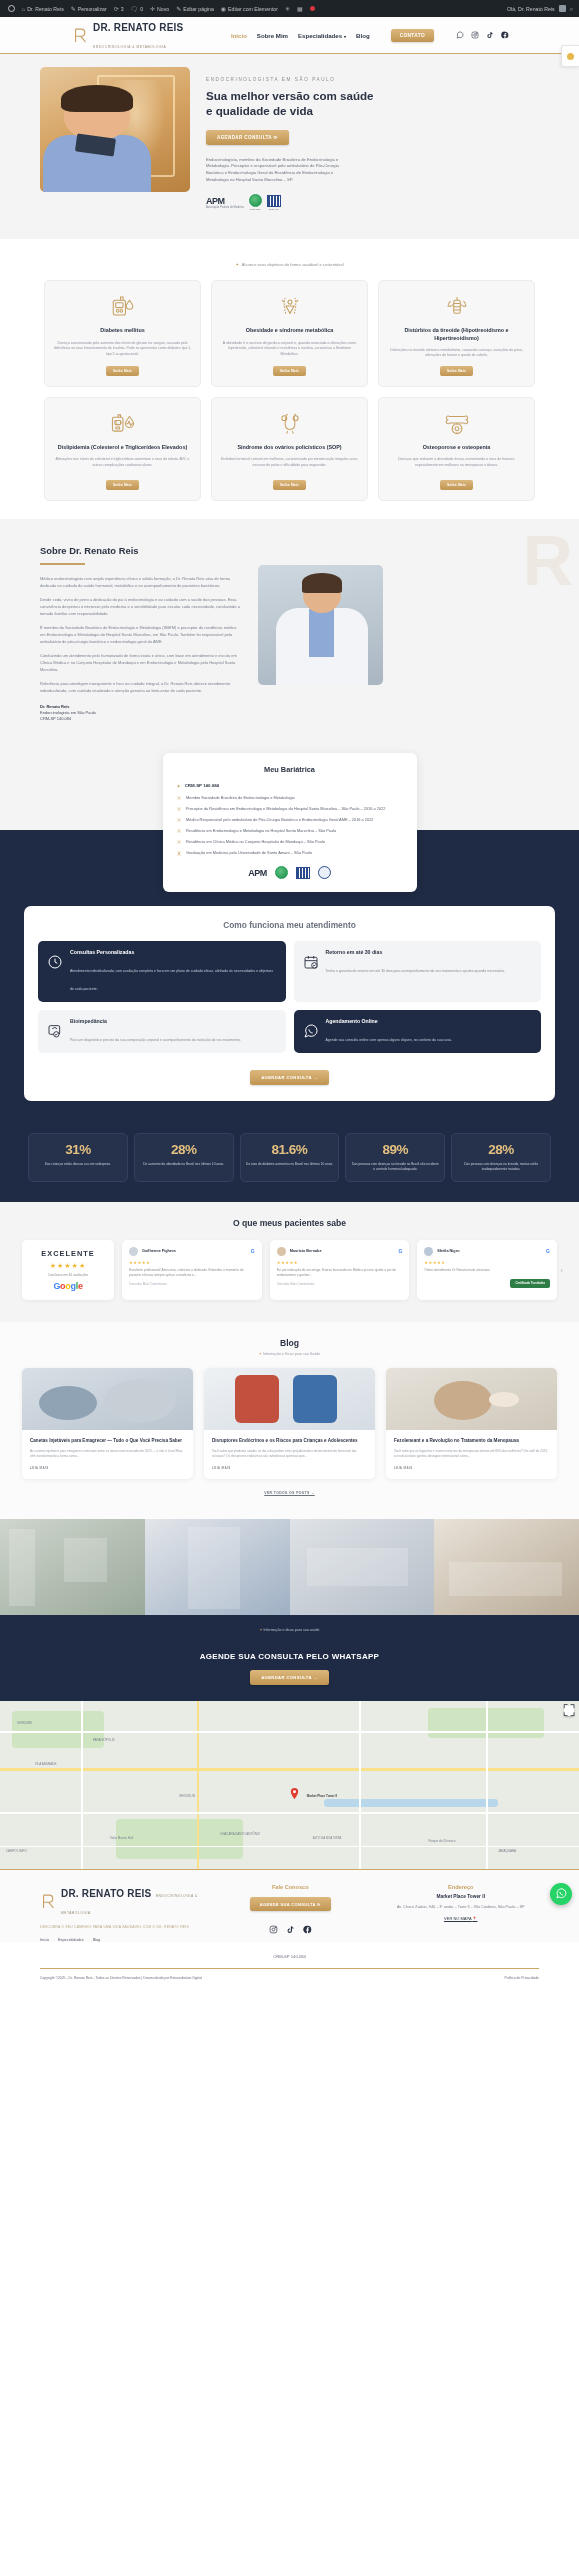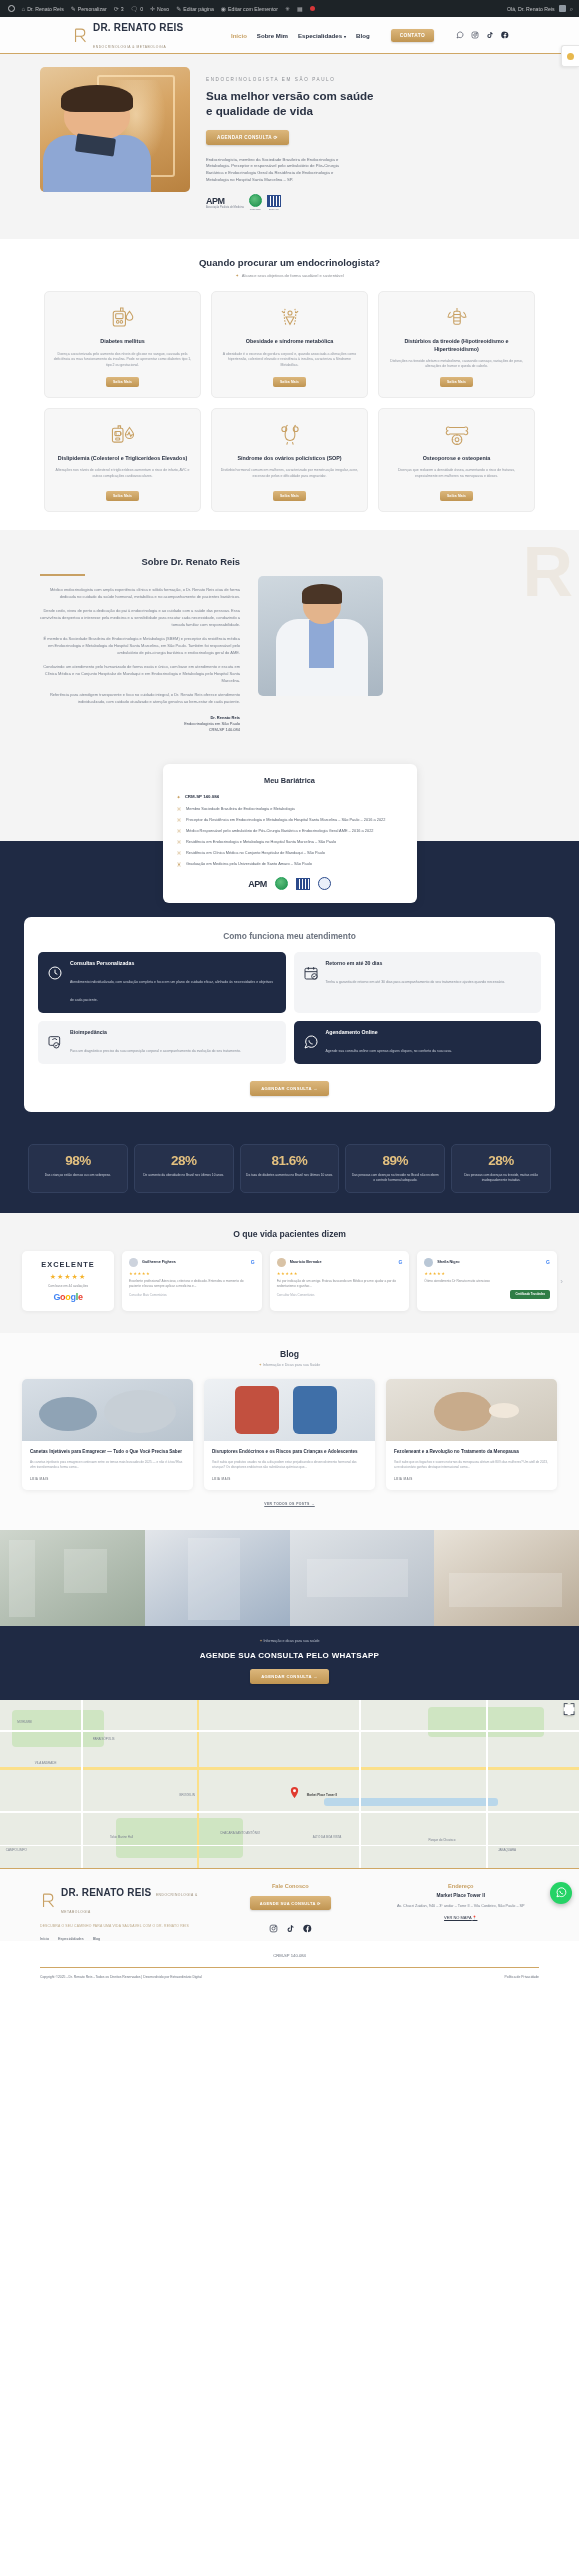--- a/index.html
+++ b/index.html
@@ -121,21 +121,21 @@
   .card-ico svg { display:block; }
   .card-title { font-size: 5.4px; font-weight: bold; text-align: center; color: #2b3344; margin-top: 7px; line-height: 1.35; }
   .card-text { font-size: 3.5px; line-height: 1.6; color: #8d939d; text-align: center; margin-top: 6px; flex:1 1 auto; }
   .card-btn {
     background: linear-gradient(180deg,#dcb77c,#c09552); color: #fff; font-size: 3.3px; font-weight: bold;
     border: none; border-radius: 2px; padding: 3px 7px; margin-top: 7px; cursor: pointer; letter-spacing:.2px;
   }
 
   
   .about { background: #f4f4f4; padding: 26px 40px 30px; display: flex; gap: 18px; position: relative; overflow:hidden;}
-  .about-left { flex: 1 1 auto; max-width: 200px; z-index:2;text-align:right;}
+  .about-left { flex: 1 1 auto; max-width: 200px; z-index:2;}
   .about-h { font-size: 9.4px; font-weight: bold; color: #2b3344; }
   .about-rule { width: 45px; height: 1.6px; background: #c8a063; margin: 7px 0 10px; }
   .about-p { font-size: 4px; line-height: 1.75; color: #7a818d; margin-bottom: 7px; }
   .about-sign { font-size: 4px; line-height: 1.6; color: #4a5160; margin-top: 10px; }
   .about-sign b { color:#2b3344; }
   .about-photo {
     width: 125px; height: 120px; border-radius: 5px; flex: 0 0 auto; overflow: hidden;
     background: linear-gradient(170deg,#cfd8df,#a9b6c2); position: relative; align-self: flex-start; margin-top: 20px;
   }
   .about-photo .ah { position:absolute; left:36%; top:10%; width:30%; height:30%; border-radius:50%; background:#e3b48c;}
@@ -234,21 +234,21 @@
   .g-a { background: linear-gradient(150deg,#cfd6cd,#9aa99a); }
   .g-b { background: linear-gradient(150deg,#e3e6ea,#9fb0c4); }
   .g-c { background: linear-gradient(150deg,#dfe3e7,#b5bec8); }
   .g-d { background: linear-gradient(150deg,#e8e2d8,#b9ab97); }
   .gcell .st { position:absolute; background: rgba(255,255,255,.20); }
 
   
   .wa-sec { background: #1f2a44; padding: 13px 20px 16px; text-align: center; }
   .wa-sub { font-size: 3.6px; color: #b9c0cd; }
   .wa-sub .sp { color: #c8a063; }
-  .wa-h { font-size: 8px; font-weight: bold; color: #fff; margin-top: 8px; letter-spacing: .3px;}
+  .wa-h { font-size: 8px; font-weight: bold; color: #fff; margin-top: 20px; letter-spacing: .3px;}
   .wa-btn { margin-top: 9px; font-size: 4.2px; padding: 5px 11px; }
 
   
   .map { height: 168px; position: relative; background: #e9ece4; overflow: hidden; }
   .map .road { position: absolute; background: #fff; }
   .map .roadY { position: absolute; background: #fbe08a; }
   .map .park { position: absolute; background: #cfe5c2; border-radius: 4px; }
   .map .water { position: absolute; background: #b9d7ea; }
   .map .lbl { position: absolute; font-size: 3px; color: #7b8290; white-space: nowrap; }
   .map .pin { position: absolute; width: 9px; height: 9px; }
@@ -401,21 +401,20 @@
           </div>
         <div class="badge-col">
             <span class="badge-sq"></span>
             <span class="badge-lbl" style="max-width:22px">SBEM SP</span>
           </div>
       </div>
     </div>
   </div>
 
   <div class="sec">
-    <div class="sec-title">Quando procurar um endocrinologista?</div>
     <div class="sec-sub"><span class="sp">✦</span><span>Alcance seus objetivos de forma saudável e sustentável</span></div>
 
     <div class="cards">
       <div class="card">
         <div class="card-ico">
           <svg width="26" height="26" viewBox="0 0 32 32" fill="none" stroke="#c8a063" stroke-width="1.3">
             <rect x="4" y="9" width="15" height="18" rx="2.5"></rect>
               <rect x="7" y="12" width="9" height="6" rx="1"></rect>
             <circle cx="9.5" cy="22" r="1.6"></circle>
               <circle cx="14" cy="22" r="1.6"></circle>
@@ -608,21 +607,21 @@
         </div>
       </div>
       <div class="aten-cta-row">
         <button class="btn-gold" style="font-size:4.2px;padding:5px 11px"><span>AGENDAR CONSULTA</span> →</button>
       </div>
     </div>
   </div>
 
   <div class="stats">
     <div class="stat">
-        <div class="stat-n">98%</div>
+        <div class="stat-n">31%</div>
         <div class="stat-l">Das crianças estão obesas ou com sobrepeso.</div>
       </div>
     <div class="stat">
         <div class="stat-n">28%</div>
         <div class="stat-l">De aumento da obesidade no Brasil nos últimos 10 anos.</div>
       </div>
     <div class="stat">
         <div class="stat-n">81.6%</div>
         <div class="stat-l">Da taxa de diabetes aumentou no Brasil nos últimos 10 anos.</div>
       </div>
@@ -630,21 +629,21 @@
         <div class="stat-n">89%</div>
         <div class="stat-l">Das pessoas com doenças na tireoide no Brasil não recebem o controle hormonal adequado.</div>
       </div>
     <div class="stat">
         <div class="stat-n">28%</div>
         <div class="stat-l">Das pessoas com doenças na tireoide, muitas estão inadequadamente tratadas.</div>
       </div>
   </div>
 
   <div class="tm-sec">
-    <div class="tm-title">O que vida pacientes dizem</div>
+    <div class="tm-title">O que meus pacientes sabe</div>
     <div class="tm-row">
       <div class="tm-score">
         <div class="tm-score-h">EXCELENTE</div>
         <div class="tm-stars">★★★★★</div>
         <div class="tm-score-s">Com base em 44 avaliações</div>
         <div class="tm-google"><span class="g1">G</span><span class="g2">o</span><span class="g3">o</span><span class="g4">g</span><span class="g5">l</span><span class="g6">e</span></div>
       </div>
       <div class="tm-card">
         <div class="tm-head">
             <span class="tm-av"></span>

